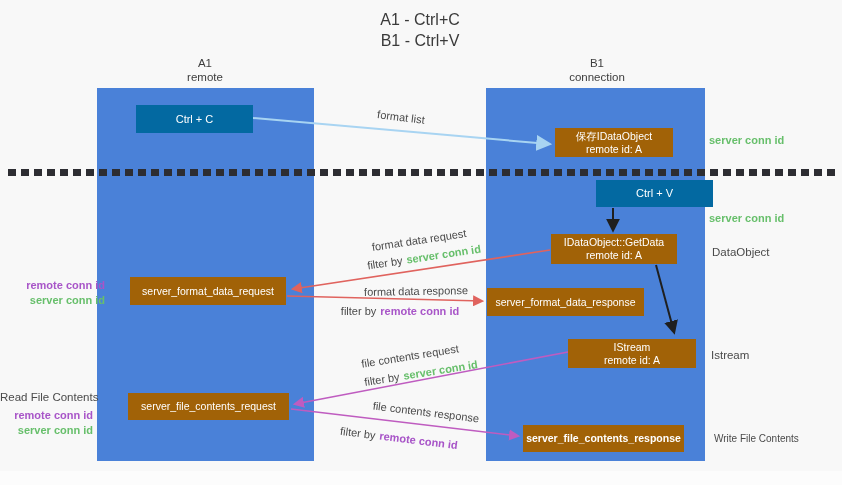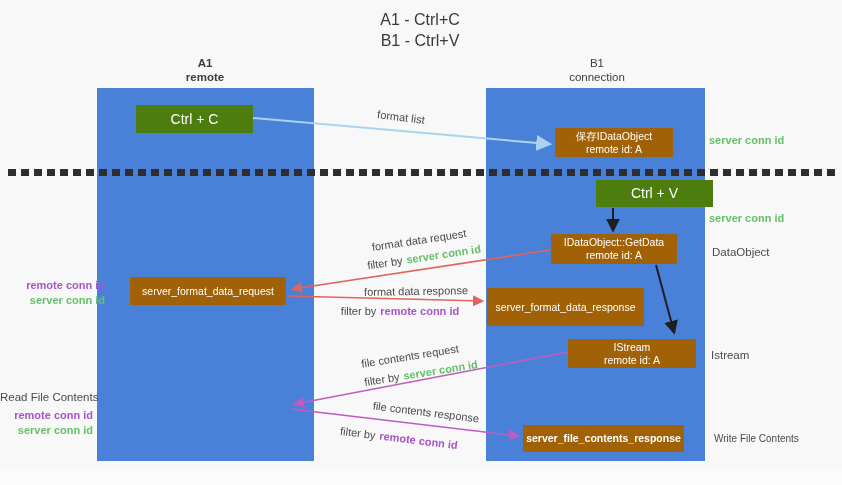--- a/index.html
+++ b/index.html
@@ -30,21 +30,21 @@
     background: repeating-linear-gradient(90deg, #2d2d32 0 8px, transparent 8px 13px);
   }
   svg.arrows { position: absolute; left: 0; top: 0; z-index: 3; }
   .node {
     position: absolute; z-index: 4;
     display: flex; flex-direction: column; align-items: center; justify-content: center;
     color: #ffffff; font-size: 10.5px; line-height: 13px; text-align: center;
     white-space: nowrap;
   }
   .node.orange { background: #a16207; }
-  .node.green  { background: #4d7c0f; font-size: 14px; }
+  .node.green  { background: #0369a1; font-size: 11px; }
   .side {
     position: absolute; z-index: 4; font-size: 11px; color: #4a4a4a;
     white-space: nowrap; line-height: 15px;
   }
   .side.right-align { text-align: right; }
   .bold-green  { color: #67bf6b; font-weight: bold; }
   .bold-purple { color: #a855c8; font-weight: bold; }
   .edge-label {
     position: absolute; z-index: 4; font-size: 11px; color: #4a4a4a;
     white-space: nowrap;
@@ -66,21 +66,21 @@
 
   <div class="bottom-strip"></div>
 
   <div class="dashes"></div>
 
   <div class="title">
     <div>A1 - Ctrl+C</div>
     <div>B1 - Ctrl+V</div>
   </div>
 
-  <div class="lane-hdr" style="left:155px; top:56px; width:100px;font-weight:bold;">
+  <div class="lane-hdr" style="left:155px; top:56px; width:100px;">
     <div>A1</div>
     <div>remote</div>
   </div>
   <div class="lane-hdr" style="left:547px; top:56px; width:100px;">
     <div>B1</div>
     <div>connection</div>
   </div>
 
   <svg class="arrows" width="842" height="485" viewBox="0 0 842 485">
     <defs>
@@ -121,29 +121,32 @@
 
   <div class="node orange" style="left:551px; top:234px; width:126px; height:30px;">
     <div>IDataObject::GetData</div>
     <div>remote id: A</div>
   </div>
 
   <div class="node orange" style="left:130px; top:277px; width:156px; height:28px;">
     <div>server_format_data_request</div>
   </div>
 
-  <div class="node orange" style="left:487px; top:288px; width:157px; height:38px;">
+  <div class="node orange" style="left:487px; top:288px; width:157px; height:28px;">
     <div>server_format_data_response</div>
   </div>
 
   <div class="node orange" style="left:568px; top:339px; width:128px; height:29px;">
     <div>IStream</div>
     <div>remote id: A</div>
   </div>
 
+  <div class="node orange" style="left:128px; top:393px; width:161px; height:27px;">
+    <div>server_file_contents_request</div>
+  </div>
 
   <div class="node orange" style="left:523px; top:425px; width:161px; height:27px;font-weight:bold;">
     <div>server_file_contents_response</div>
   </div>
 
   <div class="side bold-green" style="left:709px; top:133px;">server conn id</div>
   <div class="side bold-green" style="left:709px; top:211px;">server conn id</div>
   <div class="side" style="left:712px; top:245px; font-size:11.5px;">DataObject</div>
   <div class="side" style="left:711px; top:348px; font-size:11.5px;">Istream</div>
   <div class="side" style="left:714px; top:431px; font-size:10px;">Write File Contents</div>

